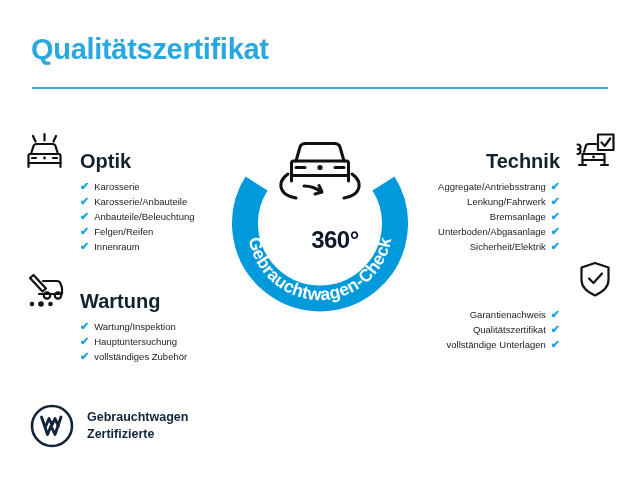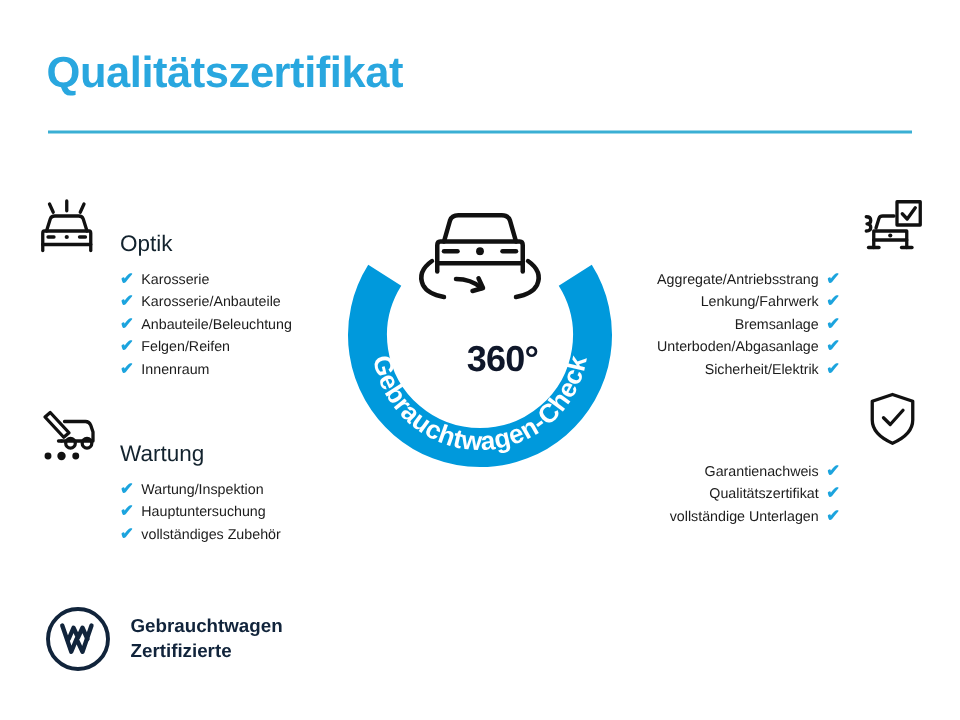--- a/index.html
+++ b/index.html
@@ -71,22 +71,22 @@
     flex: 1 1 auto;
     padding-left: 14px;
     padding-bottom: 0px;
   }
   .right .sec-title-wrap {
     padding-left: 0;
     padding-right: 14px;
     text-align: right;
   }
   .sec-title {
-    font-size: 15px;
-    font-weight: normal;
+    font-size: 20px;
+    font-weight: bold;
     color: #13232E;
     line-height: 1.1;
     white-space: nowrap;
   }
   .sec-underline {
     margin-top: 5px;
     height: 2px;
     background: #1CA4DE;
     width: 100%;
   }
@@ -257,20 +257,24 @@
         </li>
       <li>
           <span class="check">✔</span>
           <span>vollständiges Zubehör</span>
         </li>
     </ul>
   </div>
 
   <div class="section sec-technik right">
     <div class="sec-head right">
+      <span class="sec-title-wrap">
+        <span class="sec-title">Technik</span>
+        <span class="sec-underline"></span>
+      </span>
       <span class="sec-icon">
         <svg width="42" height="40" viewBox="0 0 42 40">
           <g fill="none" stroke="#111111" stroke-width="2.2" stroke-linecap="round" stroke-linejoin="round">
             <rect x="24" y="2.5" width="15.5" height="15.5"></rect>
             <polyline points="27.5,10.5 30.8,14 36.2,6.5"></polyline>
             <path d="M10 20 L12 13.5 Q12.6 12 14.5 12 L22 12"></path>
             <path d="M3.5 12.5 Q6.5 12.5 6.5 15 Q6.5 17.2 4 17.2 Q6.5 17.2 6.5 19.5 Q6.5 22 3.5 22"></path>
             <path d="M8.5 22 L30.5 22 L30.5 28 L8.5 28 Z"></path>
             <line x1="8.5" y1="28" x2="8.5" y2="33"></line>
             <line x1="30.5" y1="28" x2="30.5" y2="33"></line>

